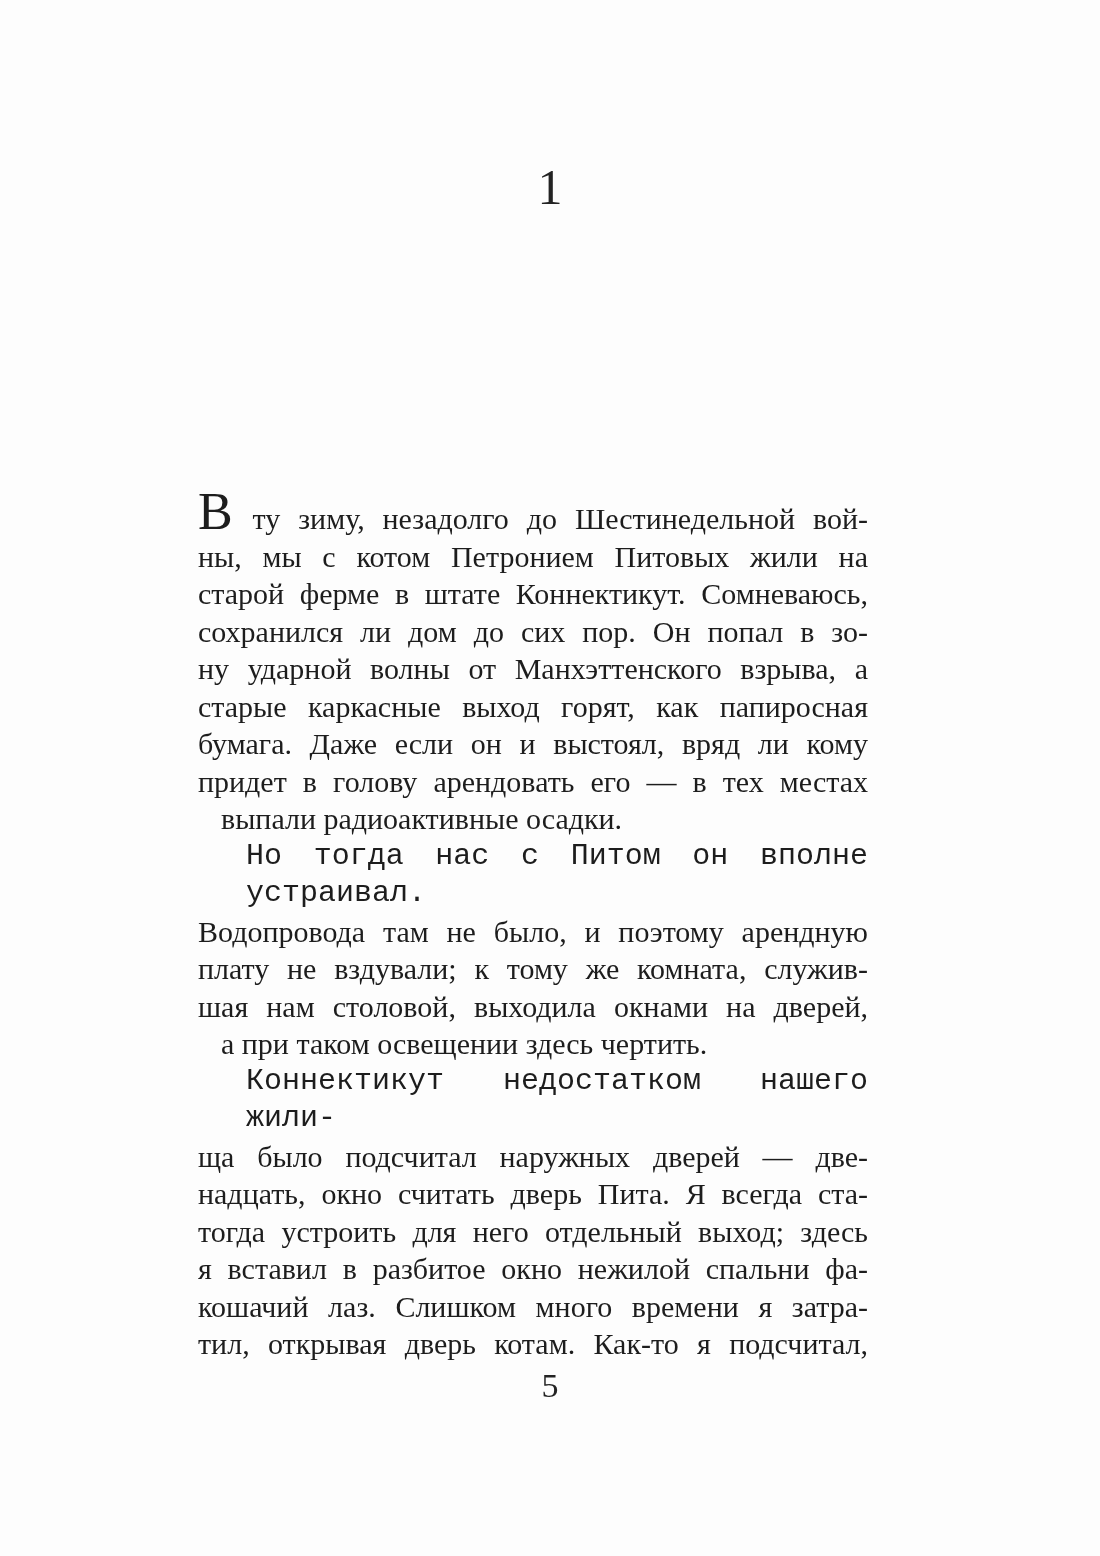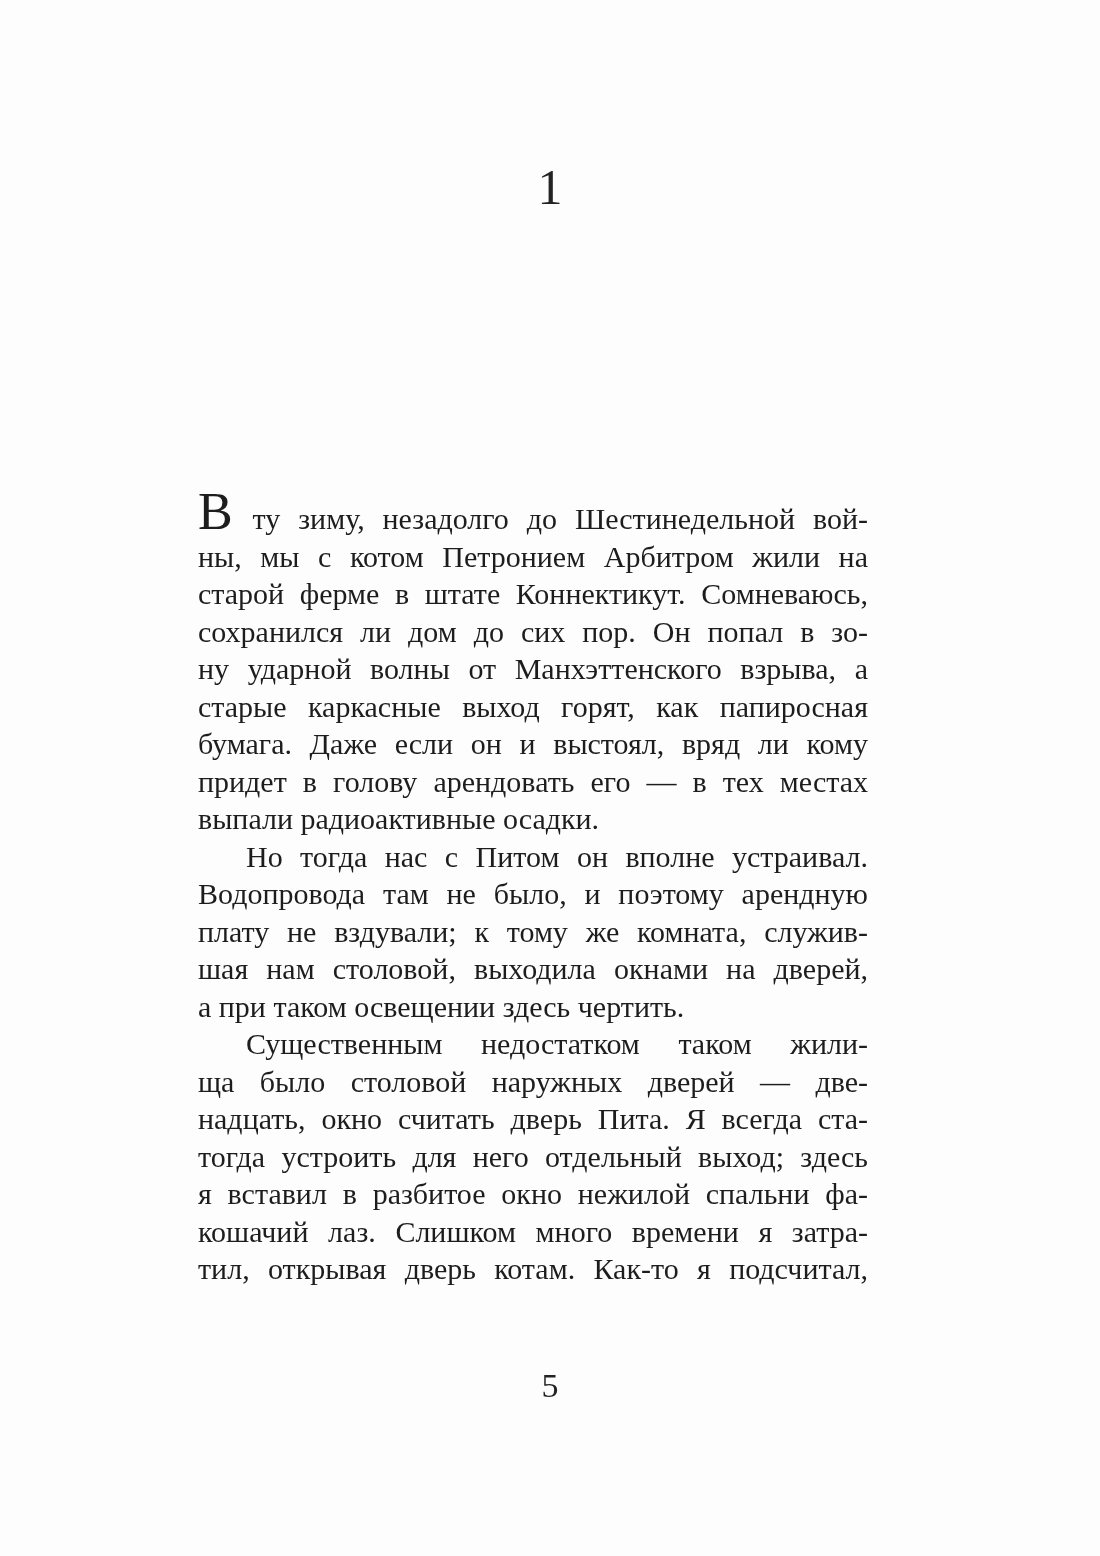--- a/index.html
+++ b/index.html
@@ -39,23 +39,25 @@
   }
   .line {
     text-align: justify;
     text-align-last: justify;
     white-space: normal;
     overflow: visible;
   }
   .line.end {
     text-align: right;
     text-align-last: left;
+    margin-left: 23px;
   }
   .line.indent {
     padding-left: 48px;
+    font-family: Liberation Mono, monospace;
   }
   .initial {
     font-size: 52px;
     line-height: 0;
     letter-spacing: 2px;
   }
   .folio {
     position: absolute;
     top: 1369px;
     left: 0;
@@ -67,35 +69,35 @@
   }
 </style>
 </head>
 <body>
 
 <div class="page">
   <div class="chapter-number">1</div>
 
   <div class="text-block">
       <div class="line"><span class="initial">В</span> ту зиму, незадолго до Шестинедельной вой-</div>
-      <div class="line">ны, мы с котом Петронием Арбитром жили на</div>
+      <div class="line">ны, мы с котом Петронием Питовых жили на</div>
       <div class="line">старой ферме в штате Коннектикут. Сомневаюсь,</div>
       <div class="line">сохранился ли дом до сих пор. Он попал в зо-</div>
       <div class="line">ну ударной волны от Манхэттенского взрыва, а</div>
       <div class="line">старые каркасные выход горят, как папиросная</div>
       <div class="line">бумага. Даже если он и выстоял, вряд ли кому</div>
       <div class="line">придет в голову арендовать его — в тех местах</div>
       <div class="line end">выпали радиоактивные осадки.</div>
       <div class="line indent">Но тогда нас с Питом он вполне устраивал.</div>
       <div class="line">Водопровода там не было, и поэтому арендную</div>
       <div class="line">плату не вздували; к тому же комната, служив-</div>
       <div class="line">шая нам столовой, выходила окнами на дверей,</div>
       <div class="line end">а при таком освещении здесь чертить.</div>
-      <div class="line indent">Существенным недостатком таком жили-</div>
-      <div class="line">ща было столовой наружных дверей — две-</div>
+      <div class="line indent">Коннектикут недостатком нашего жили-</div>
+      <div class="line">ща было подсчитал наружных дверей — две-</div>
       <div class="line">надцать, окно считать дверь Пита. Я всегда ста-</div>
       <div class="line">тогда устроить для него отдельный выход; здесь</div>
       <div class="line">я вставил в разбитое окно нежилой спальни фа-</div>
       <div class="line">кошачий лаз. Слишком много времени я затра-</div>
       <div class="line">тил, открывая дверь котам. Как-то я подсчитал,</div>
     </div>
 
   <div class="folio">5</div>
 </div>
 

